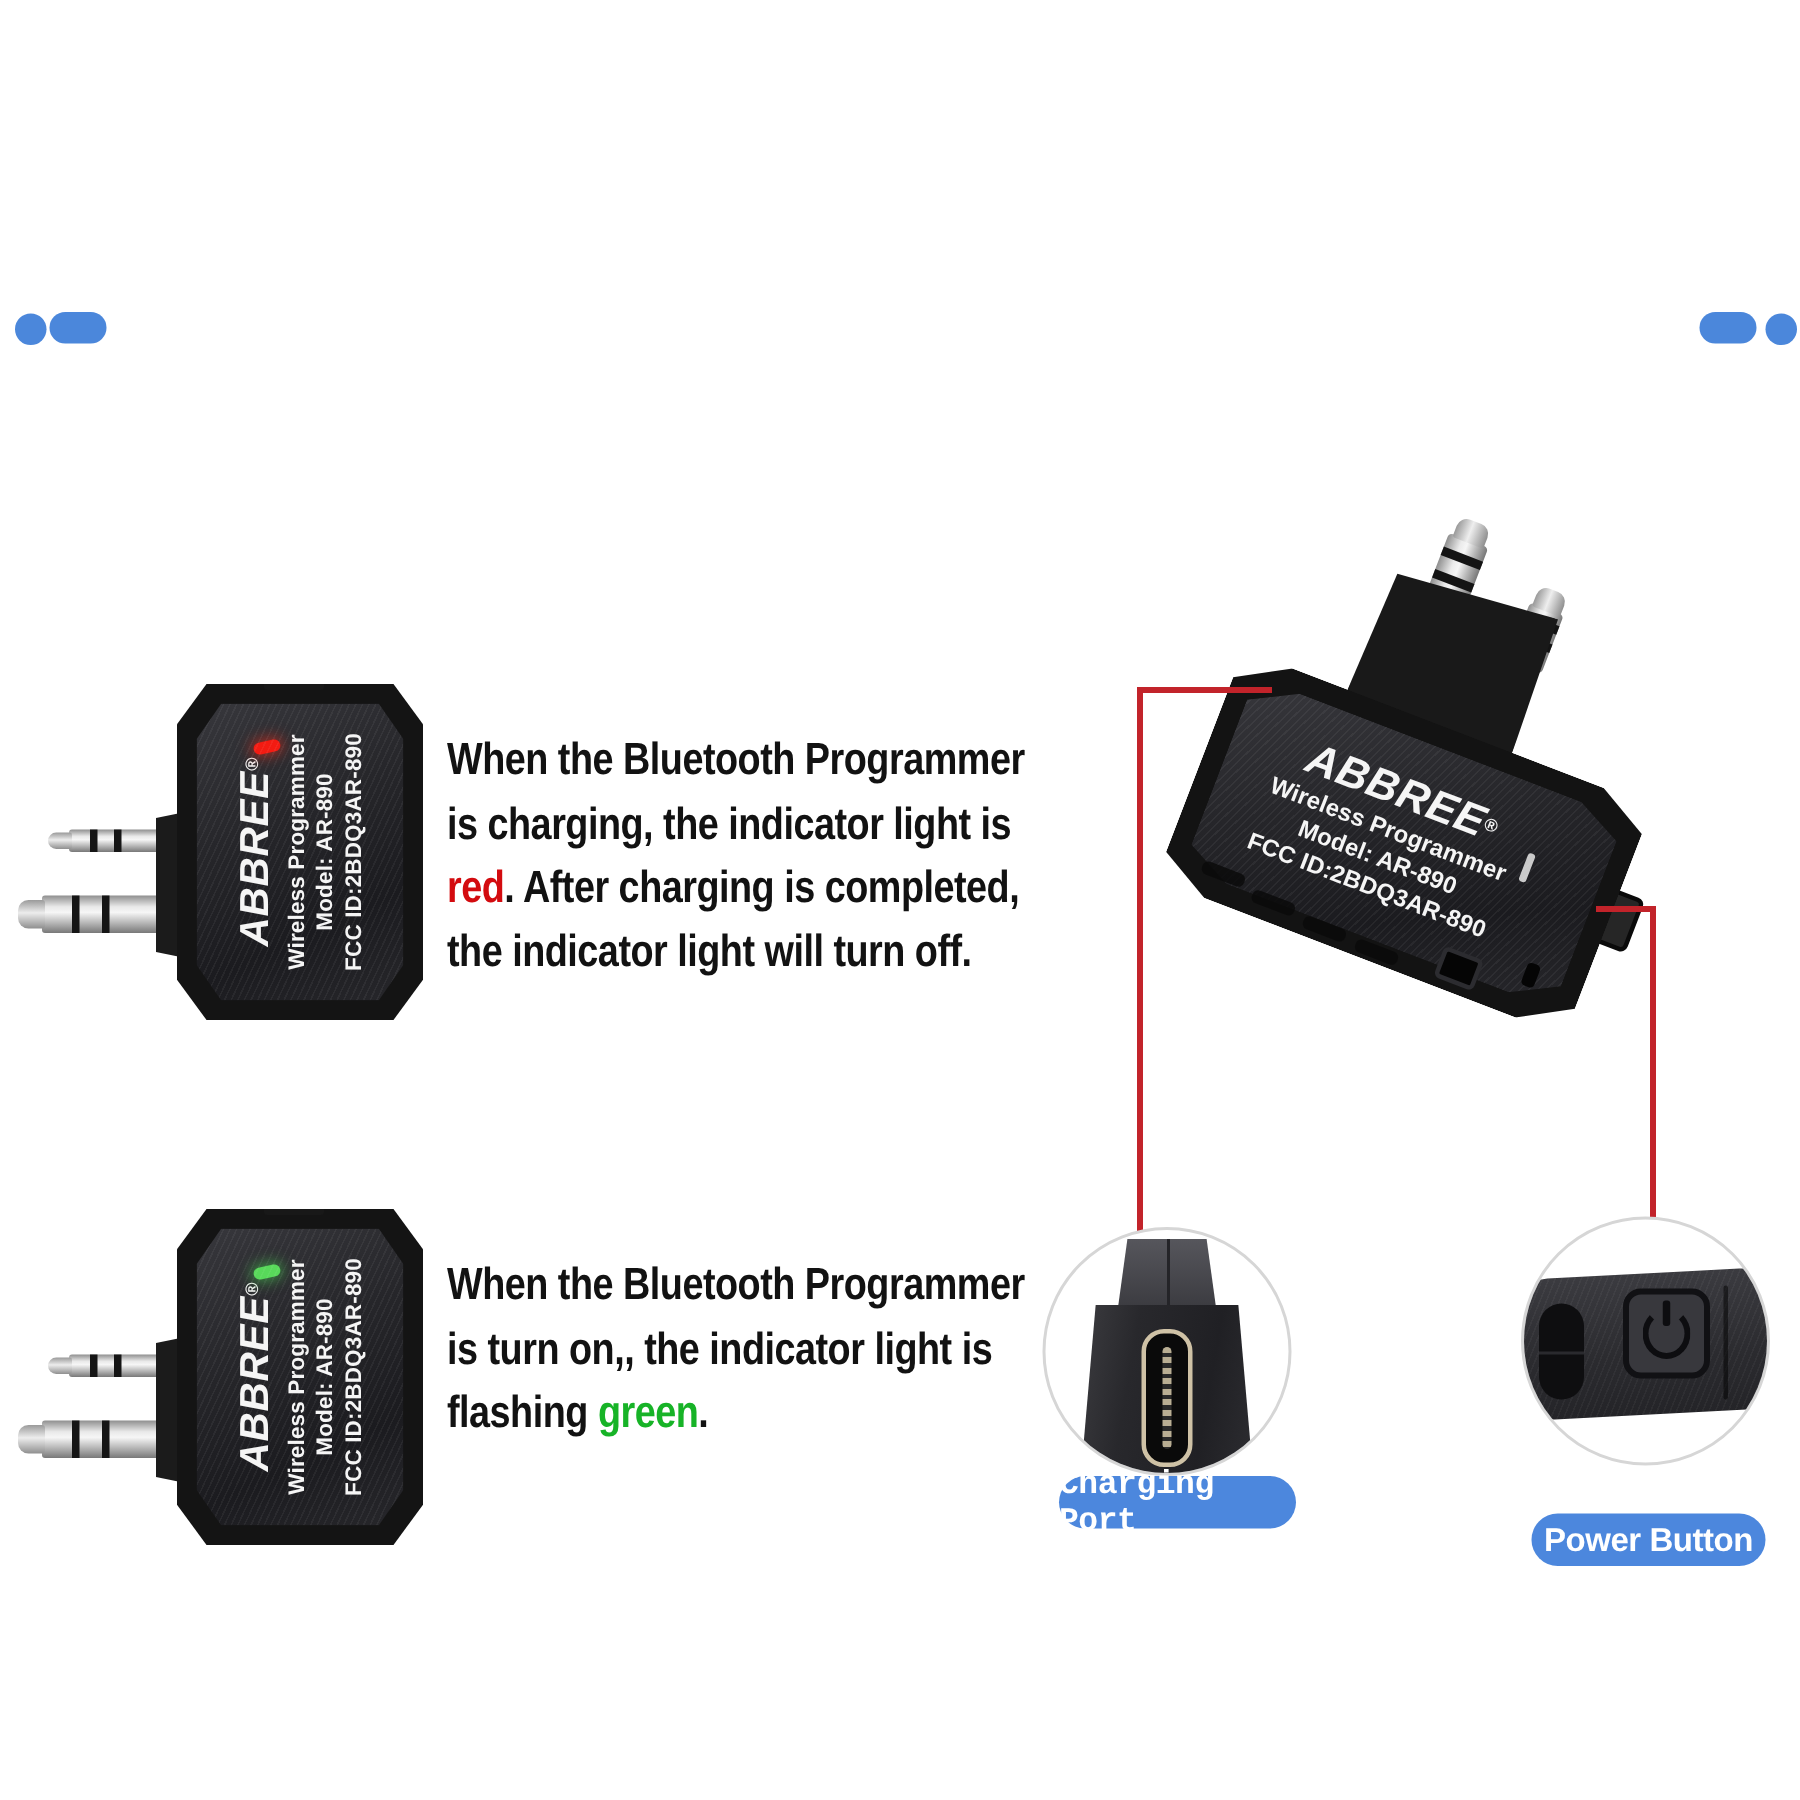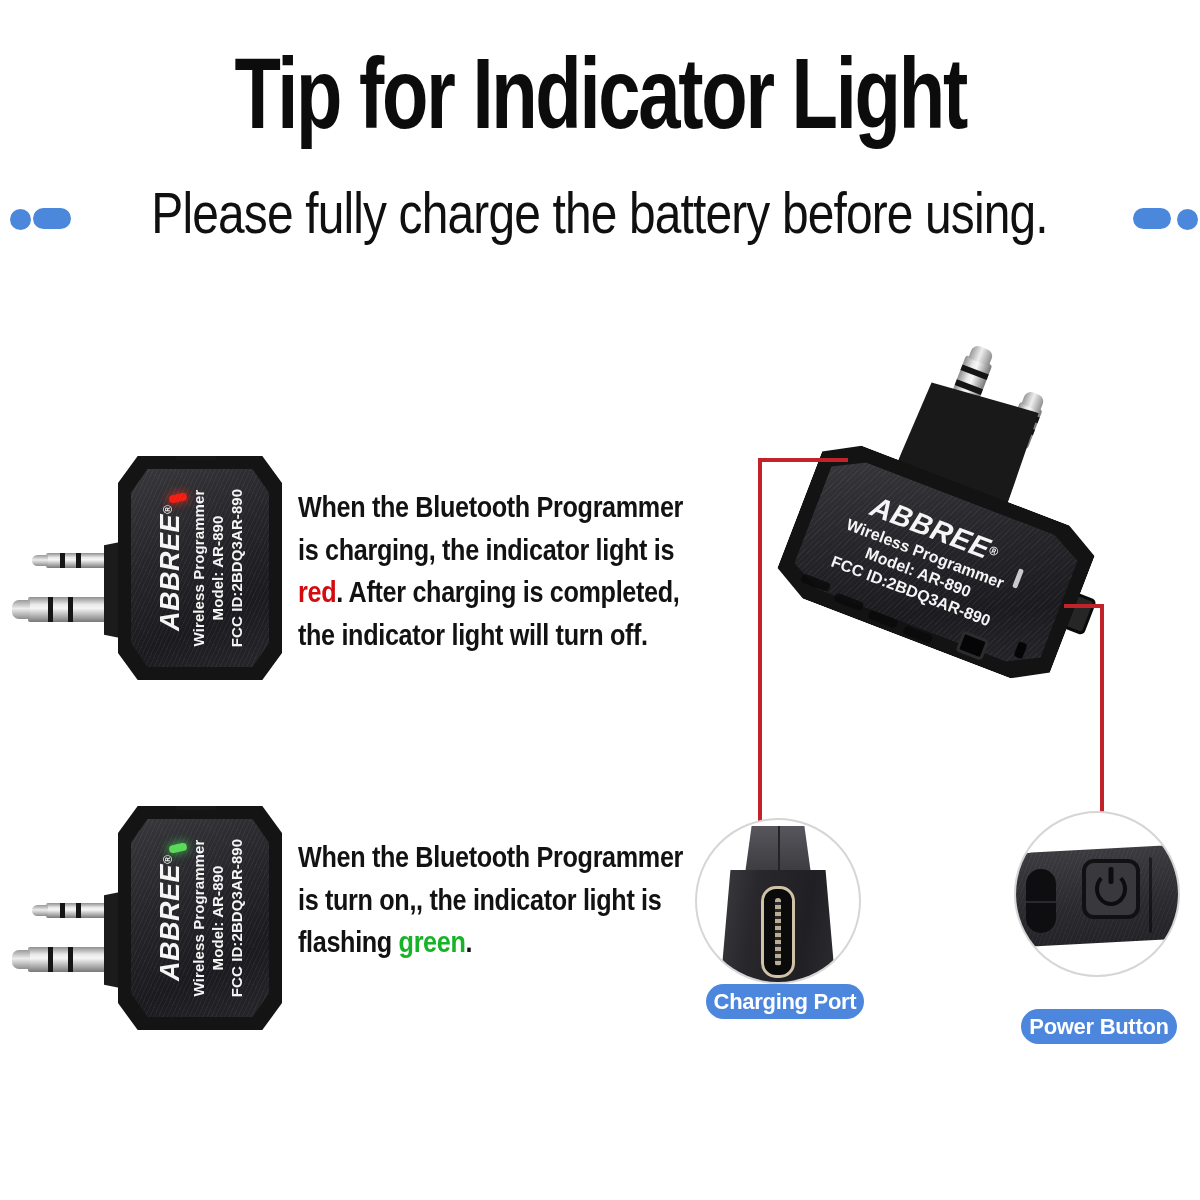--- a/index.html
+++ b/index.html
@@ -111,36 +111,30 @@
   .pbtn{position:absolute;left:74px;top:10px;width:50px;height:52px;background:#38383d;
      border:4px solid #111114;border-radius:12px;z-index:2;}
   .pwr-arc{position:absolute;inset:9px;border:4px solid #0d0d10;border-radius:50%;border-top-color:transparent;}
   .pwr-stem{position:absolute;left:50%;top:4px;width:5px;height:17px;background:#0d0d10;
      transform:translateX(-50%);border-radius:2px;}
 
   
   .pill{position:absolute;height:35px;border-radius:18px;background:#4c87dd;color:#fff;
      display:flex;align-items:center;justify-content:center;font-size:22px;font-weight:700;
      letter-spacing:-0.3px;}
-  .pill-charging{left:706px;top:984px;width:158px;}
+  .pill-charging{left:706px;top:984px;width:158px;font-family:Liberation Mono, monospace;}
   .pill-power{left:1021px;top:984px;width:156px;margin-top:25px;}
 </style>
 </head>
 <body>
 
 <div class="stage">
 
-  <div class="title-row">
-    <div class="page-title">Tip for Indicator Light</div>
-  </div>
   <span class="deco dot" style="left:10px;top:209px;"></span>
   <span class="deco dash" style="left:33px;top:208px;"></span>
-  <div class="subtitle-row">
-    <div class="subtitle">Please fully charge the battery before using.</div>
-  </div>
   <span class="deco dash" style="left:1133px;top:208px;"></span>
   <span class="deco dot" style="left:1177px;top:209px;"></span>
 
   <div class="device-sm" style="left:18px;top:450px;">
     <div class="hplug" style="left:28px;top:103px;width:64px;height:15px;">
       <span class="tipcap"></span>
       <span class="ring" style="left:14px;"></span>
       <span class="ring" style="left:30px;"></span>
     </div>
     <div class="hplug" style="left:10px;top:147px;width:82px;height:25px;">

